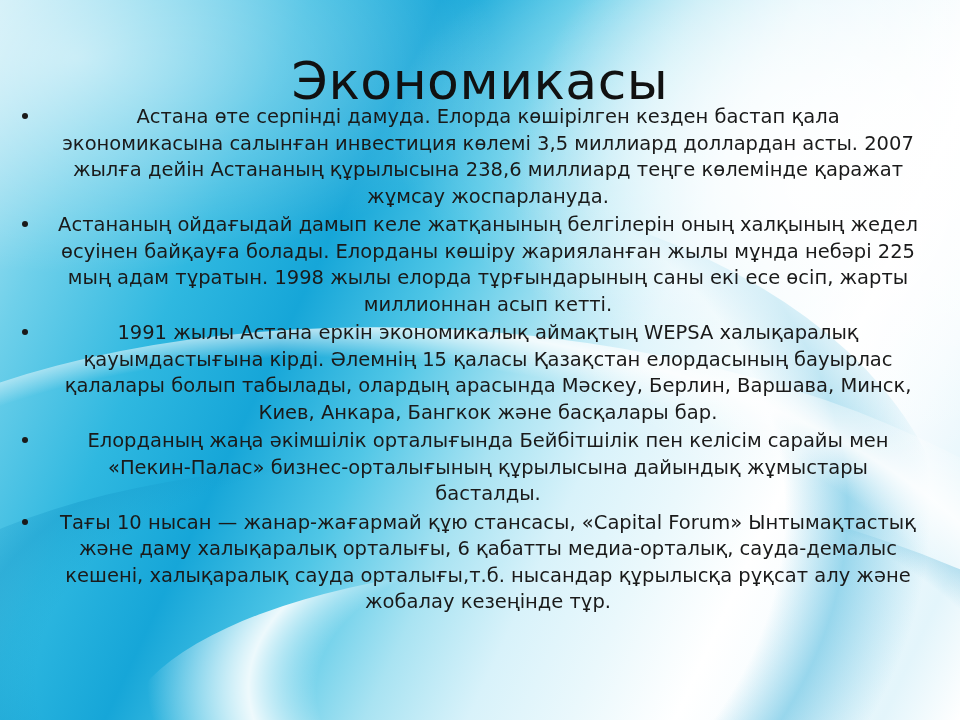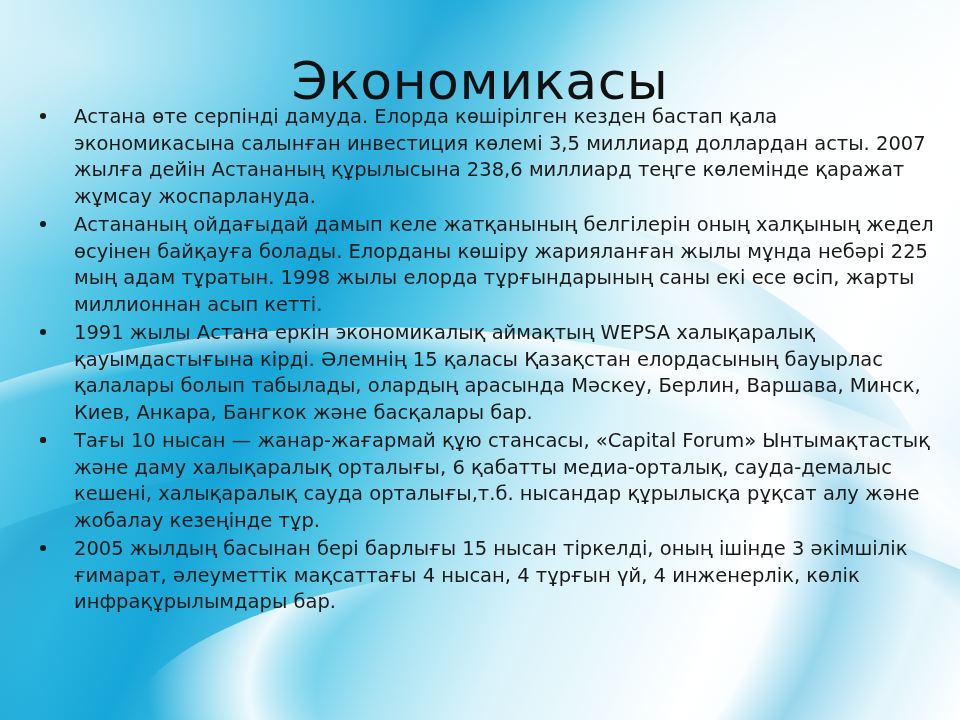--- a/index.html
+++ b/index.html
@@ -86,23 +86,24 @@
     text-align: center;
     font-size: 52px;
     line-height: 1.1;
     color: #111111;
     font-weight: normal;
     font-family: "DejaVu Sans", sans-serif;
     letter-spacing: 0.5px;
   }
   .content {
     position: absolute;
-    left: 28px;
+    left: 10px;
     top: 104px;
     width: 910px;
+    text-align: center;
   }
   ul.bullets {
     list-style: none;
     margin: 0;
     padding: 0;
   }
   ul.bullets > li {
     position: relative;
     padding-left: 46px;
     margin-bottom: 2px;
@@ -143,24 +144,21 @@
       <li>
         <span class="dot"></span>
         <span>Астананың ойдағыдай дамып келе жатқанының белгілерін оның халқының жедел өсуінен байқауға болады. Елорданы көшіру жарияланған жылы мұнда небәрі 225 мың адам тұратын. 1998 жылы елорда тұрғындарының саны екі есе өсіп, жарты миллионнан асып кетті.</span>
       </li>
       <li>
         <span class="dot"></span>
         <span>1991 жылы Астана еркін экономикалық аймақтың WEPSA халықаралық қауымдастығына кірді. Әлемнің 15 қаласы Қазақстан елордасының бауырлас қалалары болып табылады, олардың арасында Мәскеу, Берлин, Варшава, Минск, Киев, Анкара, Бангкок және басқалары бар.</span>
       </li>
       <li>
         <span class="dot"></span>
+        <span>Елорданың жаңа әкімшілік орталығында Бейбітшілік пен келісім сарайы мен «Пекин-Палас» бизнес-орталығының құрылысына дайындық жұмыстары басталды.</span>
       </li>
       <li>
         <span class="dot"></span>
         <span>Тағы 10 нысан — жанар-жағармай құю стансасы, «Capital Forum» Ынтымақтастық және даму халықаралық орталығы, 6 қабатты медиа-орталық, сауда-демалыс кешені, халықаралық сауда орталығы,т.б. нысандар құрылысқа рұқсат алу және жобалау кезеңінде тұр.</span>
-      </li>
-      <li>
-        <span class="dot"></span>
-        <span>2005 жылдың басынан бері барлығы 15 нысан тіркелді, оның ішінде 3 әкімшілік ғимарат, әлеуметтік мақсаттағы 4 нысан, 4 тұрғын үй, 4 инженерлік, көлік инфрақұрылымдары бар.</span>
       </li>
     </ul>
   </div>
 </div>
 
 </body></html>

